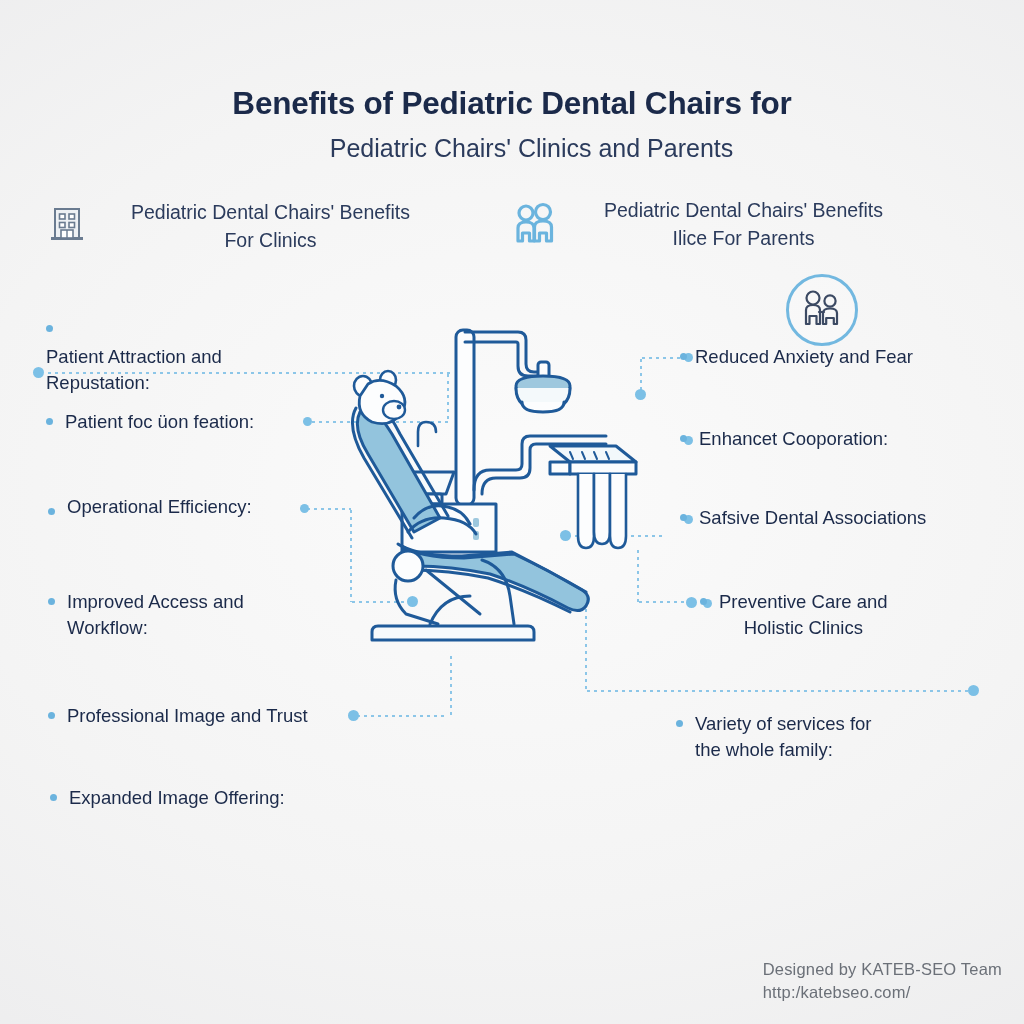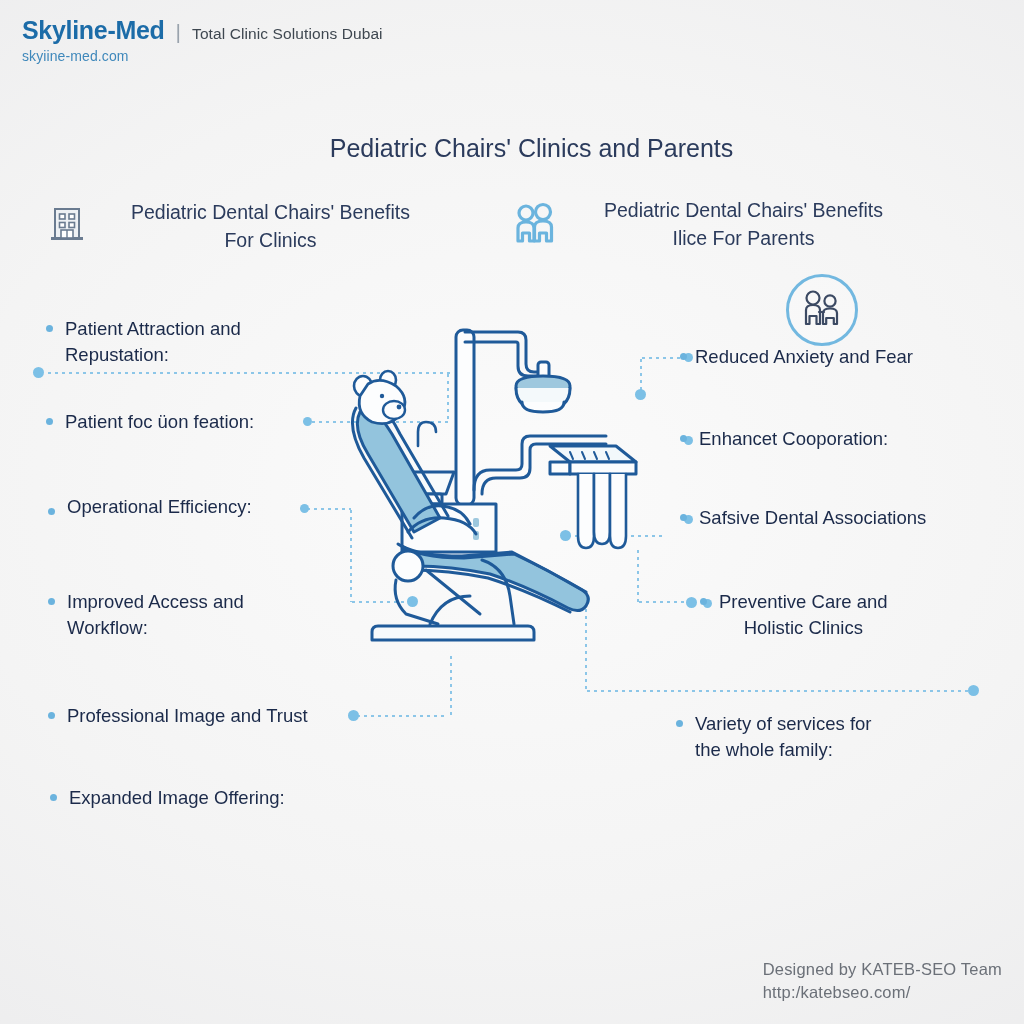--- a/index.html
+++ b/index.html
@@ -74,29 +74,22 @@
   
   .footer { position:absolute; right:22px; bottom:22px; }
   .f1 { font-size:16.5px; color:#6b7078; letter-spacing:0.2px; }
   .f2 { font-size:16.5px; color:#6b7078; letter-spacing:0.2px; margin-top:4px; }
 </style>
 </head>
 <body>
 
 <div class="stage">
 
-  <div class="brand">
-    <div class="brand-row">
-      <span class="brand-name">Skyline-Med</span>
-      <span class="brand-div">|</span>
-      <span class="brand-tag">Total Clinic Solutions Dubai</span>
-    </div>
-    <div class="brand-url">skyiine-med.com</div>
-  </div>
-
+
+  <div class="title-main">Benefits of Pediatric Dental Chairs for</div>
   <div class="title-sub">Pediatric Chairs' Clinics and Parents</div>
 
   <div class="sec sec-left">
     <span style="flex:0 0 auto;margin-top:5px;">
       <svg width="38" height="40" viewBox="0 0 38 40">
         <rect x="7" y="6" width="24" height="29" fill="#eef1f4" stroke="#6a7b90" stroke-width="2"></rect>
         <rect x="3" y="34" width="32" height="3" fill="#6a7b90"></rect>
         <rect x="11.5" y="11" width="5.5" height="5" fill="#fff" stroke="#6a7b90" stroke-width="1.6"></rect>
         <rect x="21" y="11" width="5.5" height="5" fill="#fff" stroke="#6a7b90" stroke-width="1.6"></rect>
         <rect x="11.5" y="19.5" width="5.5" height="5" fill="#fff" stroke="#6a7b90" stroke-width="1.6"></rect>
@@ -244,21 +237,21 @@
       <path d="M66 262 Q62 282 76 296 L108 306" fill="none"></path>
       <path d="M96 252 L150 296" fill="none"></path>
       <path d="M152 242 Q176 250 180 278 L184 306" fill="none"></path>
       <path d="M100 306 Q112 278 140 278" fill="none"></path>
 
       <path d="M48 308 H198 Q204 308 204 314 V322 H42 V314 Q42 308 48 308 Z" fill="#f7fafc"></path>
     </svg>
   </div>
 
   <div class="col col-left">
-    <div class="item" style="top:0px; left:0;">
+    <div class="item" style="top:0px; left:0;flex-direction:column;">
       <span class="dotmark"></span>
       <span class="item-text">
         <span>Patient Attraction and</span><br>
         <span>Repustation:</span>
       </span>
     </div>
     <div class="item" style="top:93px; left:0;">
       <span class="dotmark"></span>
       <span class="item-text">Patient foc üon  feation:</span>
     </div>

